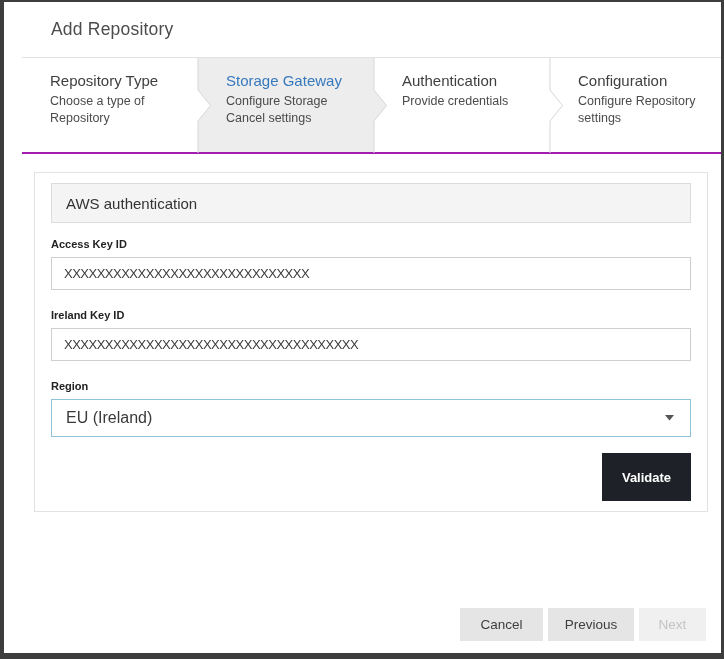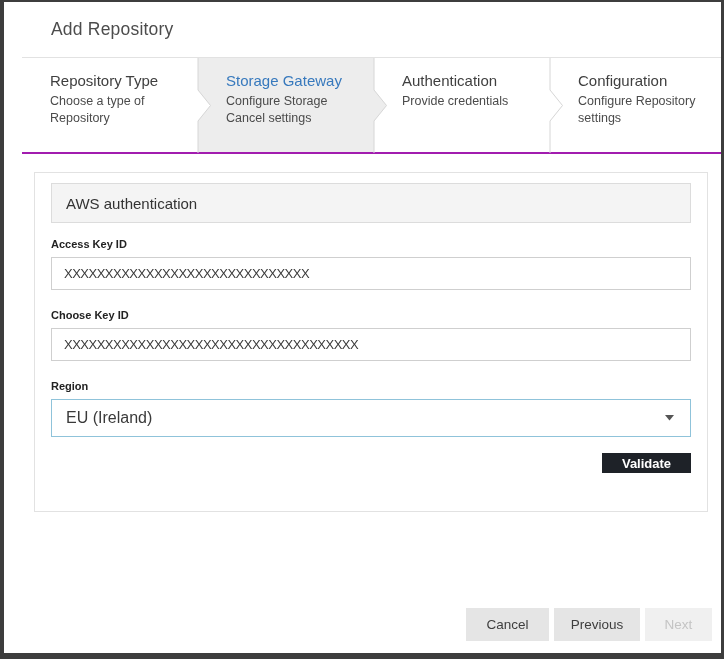--- a/index.html
+++ b/index.html
@@ -83,32 +83,32 @@
     height: 38px;
     border: 1px solid #8fc3da;
     display: flex; align-items: center; justify-content: space-between;
     padding: 0 16px 0 14px;
     font-size: 16px; color: #3a3a3a;
     background: #ffffff;
     cursor: default;
   }
   .validate-row { display: flex; justify-content: flex-end; margin-top: 16px; }
   .validate-btn {
-    width: 89px; height: 20px;
+    width: 89px; height: 48px;
     background: #1e2228; color: #ffffff;
     border: none;
     font-family: "Liberation Sans", sans-serif;
     font-size: 13px; font-weight: 700;
     cursor: pointer;
   }
 
   
   .footer {
     position: absolute;
-    top: 606px; right: 9px;
+    top: 606px; right: 15px;
     display: flex; gap: 5px;
   }
   .btn {
     height: 33px;
     border: none;
     font-family: "Liberation Sans", sans-serif;
     font-size: 13.5px;
     display: flex; align-items: center; justify-content: center;
     cursor: pointer;
   }
@@ -172,21 +172,21 @@
 
   <div class="panel">
 
     <div class="section-header">
       <span>AWS authentication</span>
     </div>
 
     <div class="field-label first">Access Key ID</div>
     <input class="text-input" type="text" value="XXXXXXXXXXXXXXXXXXXXXXXXXXXXXX" style="">
 
-    <div class="field-label">Choose Key ID</div>
+    <div class="field-label">Ireland Key ID</div>
     <input class="text-input" type="text" value="XXXXXXXXXXXXXXXXXXXXXXXXXXXXXXXXXXXX" style="">
 
     <div class="field-label">Region</div>
     <div class="select-box">
       <span>EU (Ireland)</span>
       <svg width="9" height="6">
         <polygon points="0,0 9,0 4.5,5.5" fill="#555555"></polygon>
       </svg>
     </div>
 

